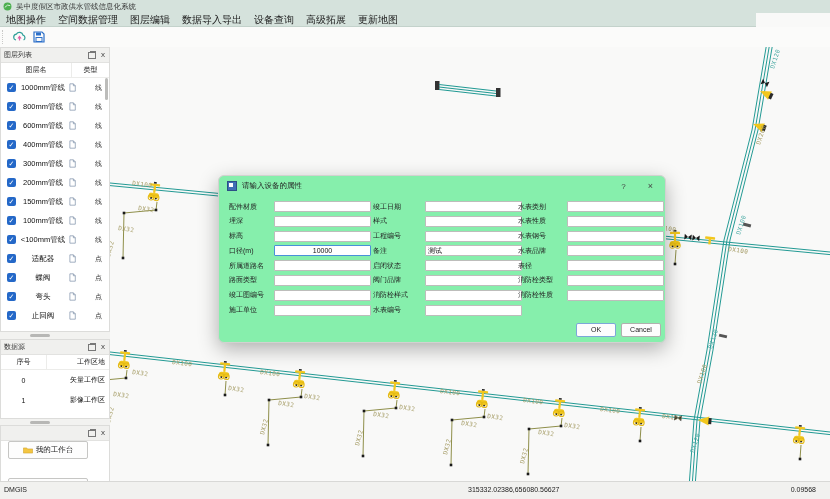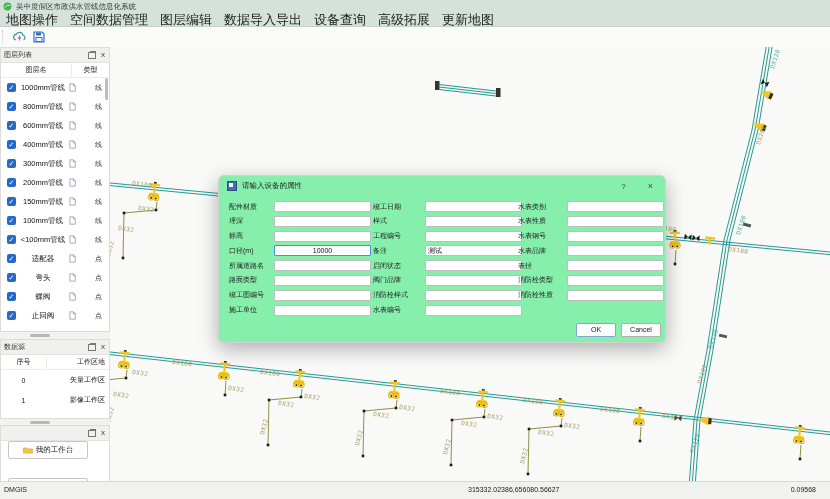--- a/index.html
+++ b/index.html
@@ -2,22 +2,22 @@
 <html><head>
 <meta charset="utf-8">
 <style>
   html,body{margin:0;padding:0;}
   body{width:830px;height:499px;position:relative;overflow:hidden;background:#f9f9f8;
        font-family:"Liberation Sans","DejaVu Sans",sans-serif;-webkit-font-smoothing:antialiased;}
   
   .titlebar{position:absolute;left:0;top:0;width:830px;height:13px;background:#d5e2dc;
             display:flex;align-items:center;font-size:7.5px;color:#333;}
   .appicon{width:9px;height:9px;margin:0 4px 0 3px;flex:none;}
-  .menubar{position:absolute;left:0;top:13px;width:830px;height:13px;background:#d5e2dc;
-           border-bottom:1px solid #c3d2cb;display:flex;align-items:center;font-size:13px;color:#222;}
+  .menubar{position:absolute;left:0;top:13px;width:756px;height:13px;background:#d5e2dc;
+           border-bottom:1px solid #c3d2cb;display:flex;align-items:center;font-size:10px;color:#222;}
   .menubar .mitem{padding:0 6px;cursor:default;}
   .toolbar{position:absolute;left:0;top:27px;width:830px;height:20px;background:#fbfbfa;
            border-bottom:1px solid #e4e4e2;display:flex;align-items:center;}
   .toolbar .grip{width:3px;height:14px;border-left:1px dotted #c9c9c7;margin:0 4px 0 2px;}
   .tbtn{width:18px;height:16px;display:flex;align-items:center;justify-content:center;margin-right:2px;}
   
   .sidebar{position:absolute;left:0;top:47px;width:110px;height:435px;background:#f2f2f0;}
   .panel{position:absolute;left:0;width:110px;background:#fff;border:1px solid #dcdcda;box-sizing:border-box;}
   .phead{height:14px;background:#f0f0ee;border-bottom:1px solid #e2e2e0;display:flex;align-items:center;
          font-size:7px;color:#333;padding:0 3px;}
@@ -242,31 +242,31 @@
         <span class="lname">适配器</span>
         <svg class="ficon" viewBox="0 0 8 10">
           <path d="M1 .8 h4 l2.2 2.2 v6.2 h-6.2 z" fill="#fff" stroke="#7d8fa8" stroke-width="0.8"></path>
           <path d="M5 .8 v2.2 h2.2" fill="none" stroke="#7d8fa8" stroke-width="0.8"></path>
         </svg>
         <span class="ltype">点</span>
       </div>
 
       <div class="lrow">
         <span class="cb"></span>
+        <span class="lname">蝶阀</span>
+        <svg class="ficon" viewBox="0 0 8 10">
+          <path d="M1 .8 h4 l2.2 2.2 v6.2 h-6.2 z" fill="#fff" stroke="#7d8fa8" stroke-width="0.8"></path>
+          <path d="M5 .8 v2.2 h2.2" fill="none" stroke="#7d8fa8" stroke-width="0.8"></path>
+        </svg>
+        <span class="ltype">点</span>
+      </div>
+
+      <div class="lrow">
+        <span class="cb"></span>
         <span class="lname">弯头</span>
-        <svg class="ficon" viewBox="0 0 8 10">
-          <path d="M1 .8 h4 l2.2 2.2 v6.2 h-6.2 z" fill="#fff" stroke="#7d8fa8" stroke-width="0.8"></path>
-          <path d="M5 .8 v2.2 h2.2" fill="none" stroke="#7d8fa8" stroke-width="0.8"></path>
-        </svg>
-        <span class="ltype">点</span>
-      </div>
-
-      <div class="lrow">
-        <span class="cb"></span>
-        <span class="lname">蝶阀</span>
         <svg class="ficon" viewBox="0 0 8 10">
           <path d="M1 .8 h4 l2.2 2.2 v6.2 h-6.2 z" fill="#fff" stroke="#7d8fa8" stroke-width="0.8"></path>
           <path d="M5 .8 v2.2 h2.2" fill="none" stroke="#7d8fa8" stroke-width="0.8"></path>
         </svg>
         <span class="ltype">点</span>
       </div>
 
       <div class="lrow">
         <span class="cb"></span>
         <span class="lname">止回阀</span>

